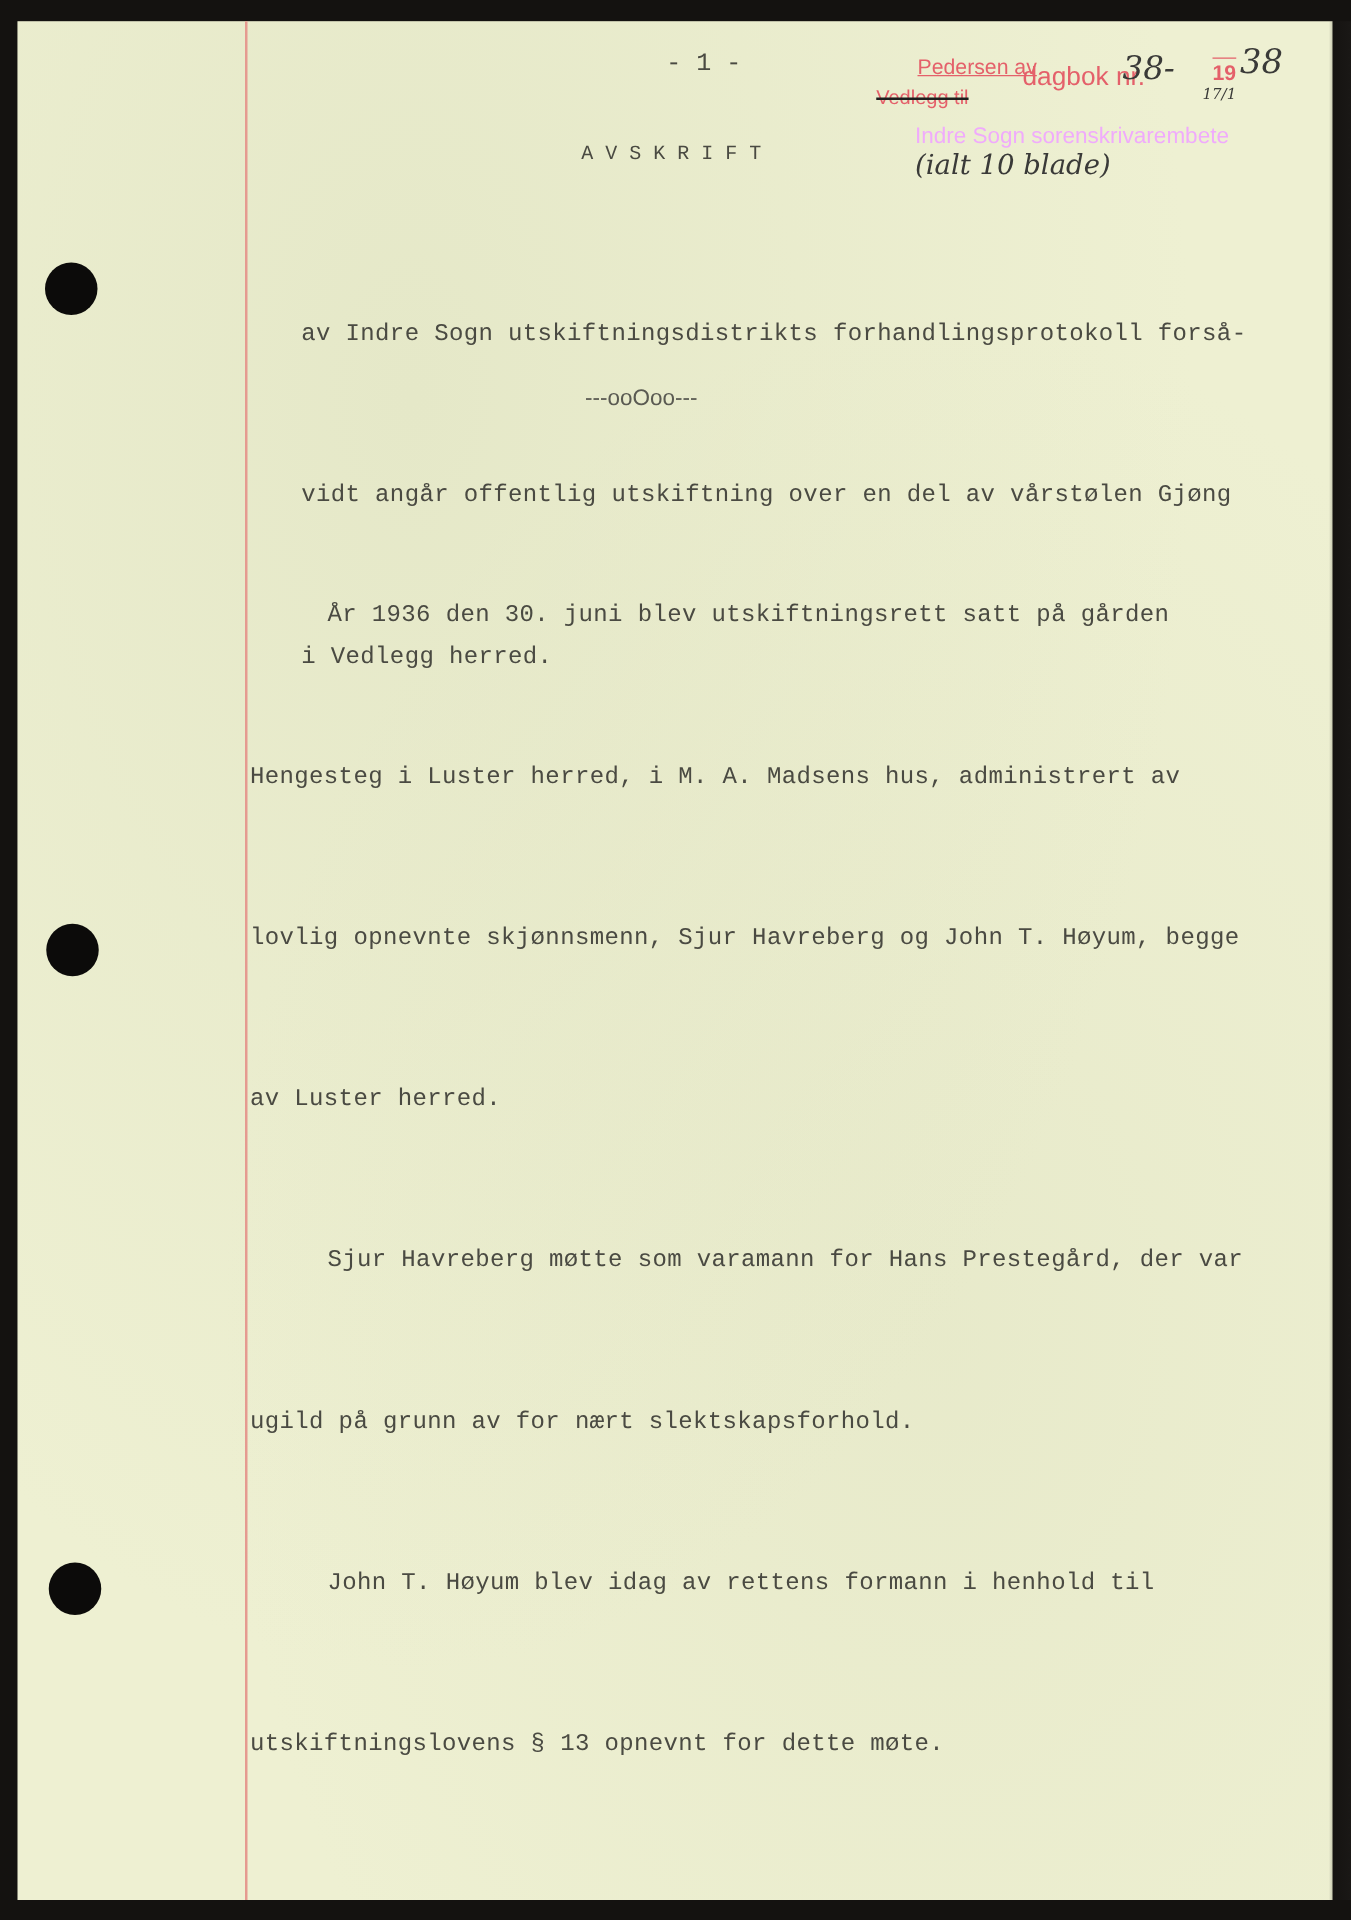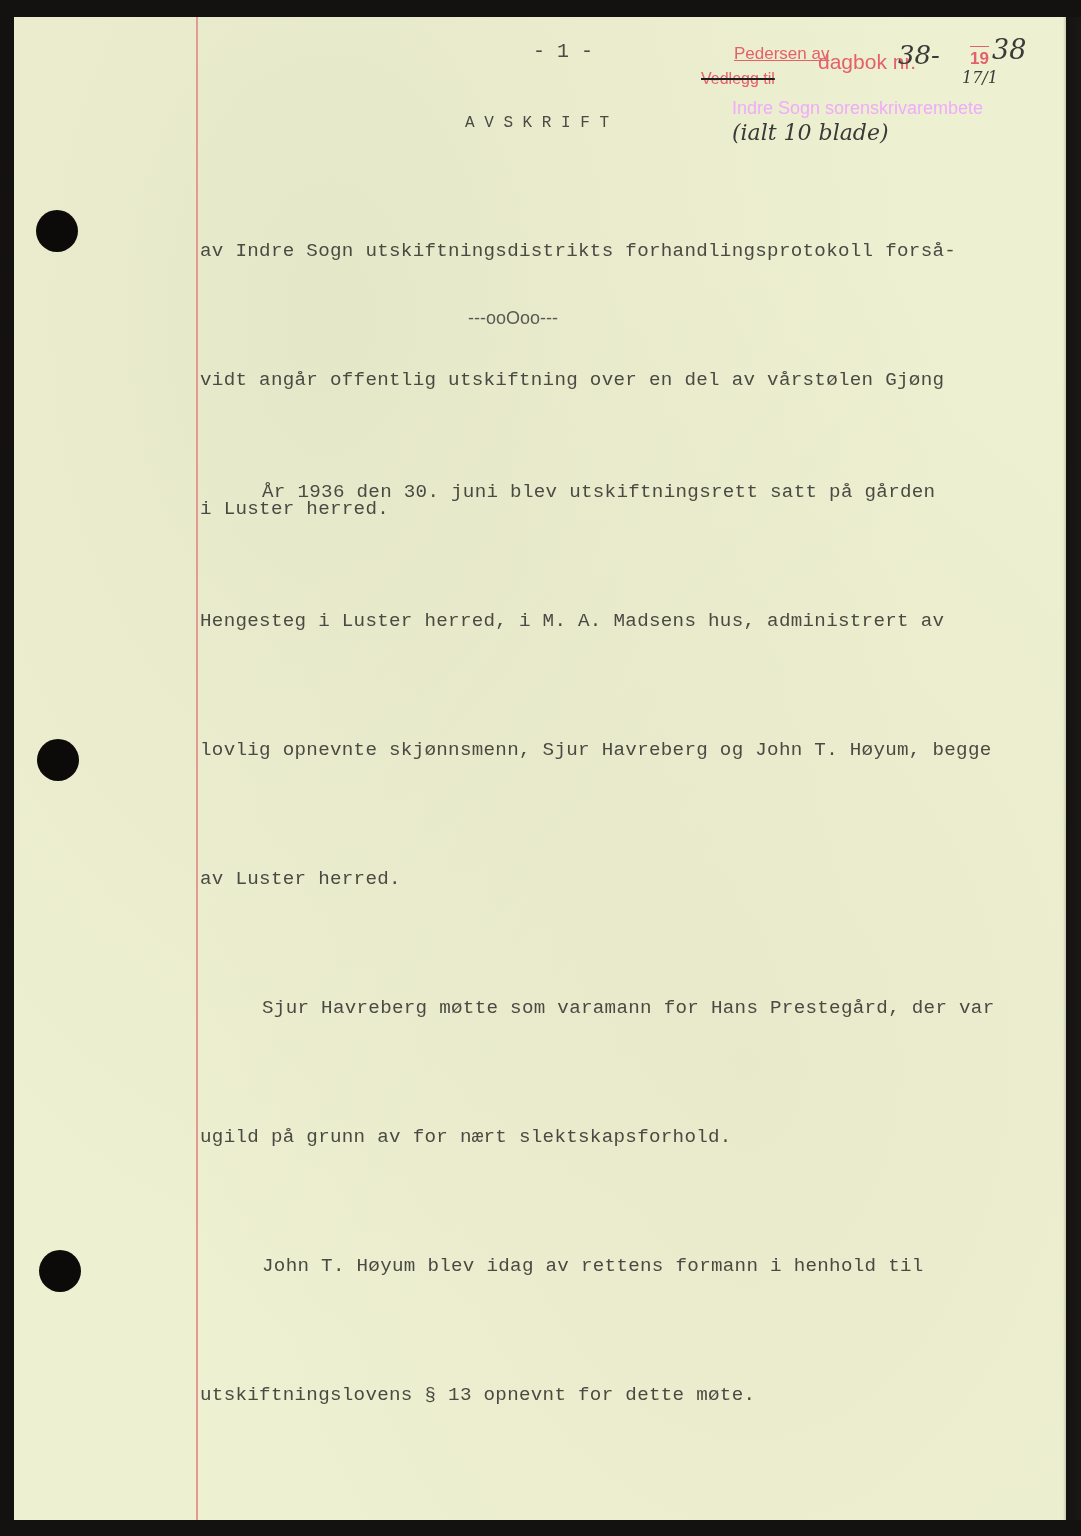--- a/index.html
+++ b/index.html
@@ -60,30 +60,30 @@
 <div class="hole" style="left:39px; top:1250px;"></div>
 
 <div class="center-line" style="left:533px; top:40px; font-size:20px;">- 1 -</div>
 
 <div class="stamp underline" style="left:734px; top:44px; font-size:17px;">Pedersen av</div>
 <div class="stamp" style="left:818px; top:50px; font-size:21px;">dagbok nr.</div>
 <div class="hand" style="left:898px; top:40px; font-size:26px;">38-</div>
 <div class="stamp" style="left:970px; top:46px; font-size:17px; font-weight:bold; border-top:1.5px solid #e4606a; padding-top:2px;">19</div>
 <div class="hand" style="left:992px; top:34px; font-size:27px;">38</div>
 <div class="stamp strike" style="left:701px; top:70px; font-size:16px;">Vedlegg til</div>
-<div class="hand" style="left:962px; top:68px; font-size:16px;">17/1</div>
+<div class="hand" style="left:962px; top:68px; font-size:12px;">17/1</div>
 <div class="stamp" style="left:732px; top:98px; font-size:18px; color:#f0abfc;">Indre Sogn sorenskrivarembete</div>
 <div class="hand" style="left:732px; top:120px; font-size:22px;">(ialt 10 blade)</div>
 
 <div class="center-line" style="left:465px; top:114px; font-size:16px;">A V S K R I F T</div>
 
-<div class="typed" style="top:144px;">
+<div class="typed" style="top:160px;margin-left:41px;">
   <div>av Indre Sogn utskiftningsdistrikts forhandlingsprotokoll forså-</div>
   <div>vidt angår offentlig utskiftning over en del av vårstølen Gjøng</div>
-  <div>i Luster herred.</div>
+  <div>i Vedlegg herred.</div>
 </div>
 
 <div class="center-line" style="left:468px; top:308px; font-family:'Liberation Sans',sans-serif; font-size:18px; color:#5a5a52;">---ooOoo---</div>
 
 <div class="typed" id="body" style="top:385px;">
   <div class="indent">År 1936 den 30. juni blev utskiftningsrett satt på gården</div>
   <div>Hengesteg i Luster herred, i M. A. Madsens hus, administrert av</div>
   <div>lovlig opnevnte skjønnsmenn, Sjur Havreberg og John T. Høyum, begge</div>
   <div>av Luster herred.</div>
   <div class="indent">Sjur Havreberg møtte som varamann for Hans Prestegård, der var</div>

